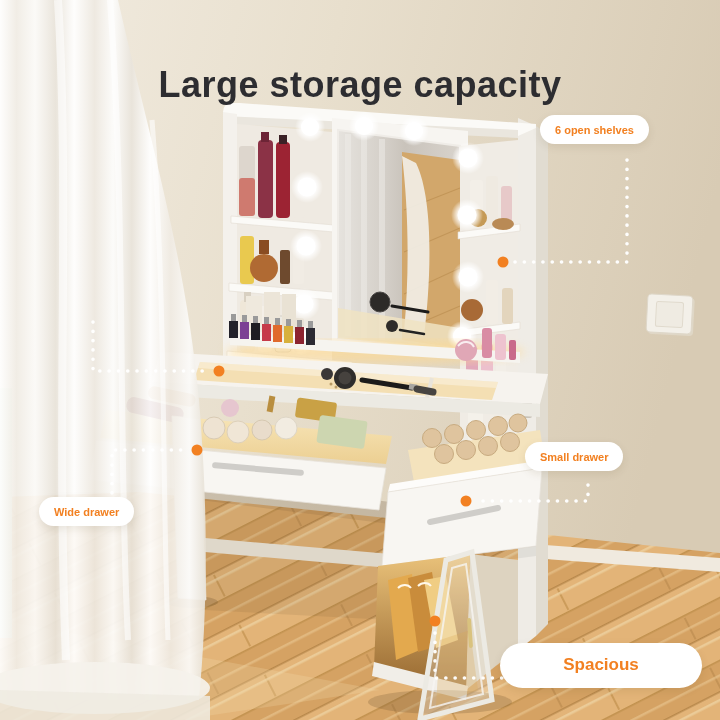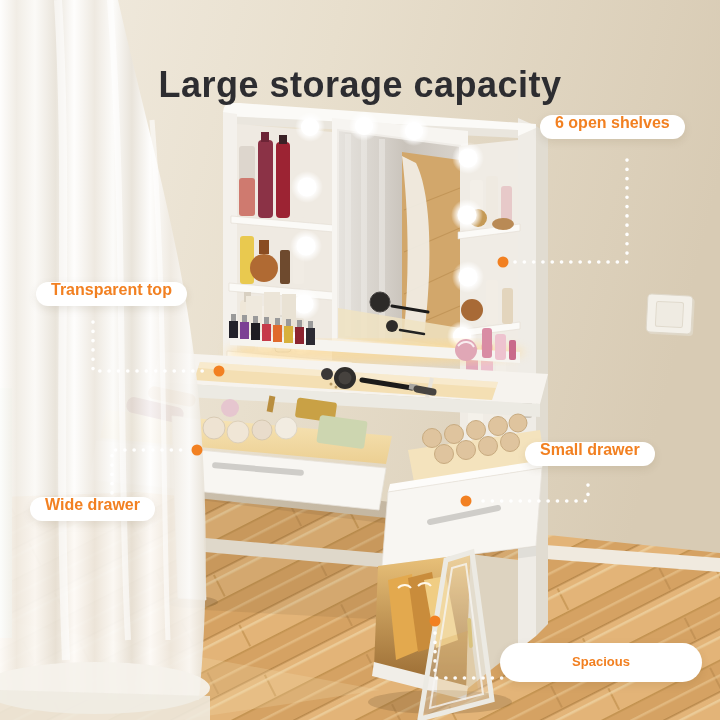--- a/index.html
+++ b/index.html
@@ -15,35 +15,35 @@
     color:var(--color-title_text,#2d2d31);z-index:5;
   }
   .connectors{position:absolute;left:0;top:0;z-index:6;}
   .connectors polyline{
     fill:none;stroke:#ffffff;stroke-width:3.6;stroke-linecap:round;
     stroke-dasharray:0.1 9.2;opacity:.97;
   }
   .accent-dot{fill:var(--color-accent,#f28021);}
   .pill{
     position:absolute;z-index:7;background:var(--color-label_bg,#fff);
-    color:var(--color-accent,#f28021);font-weight:700;font-size:16px;
-    line-height:1;padding:0 15px 8px;border-radius:999px;white-space:nowrap;
+    color:var(--color-accent,#f28021);font-weight:700;font-size:11px;
+    line-height:1;padding:10px 15px 8px;border-radius:999px;white-space:nowrap;
     box-shadow:0 3px 8px rgba(80,55,20,.10);
   }
   .blob{
     position:absolute;z-index:7;background:var(--color-label_bg,#fff);
-    color:var(--color-accent,#f28021);font-weight:700;font-size:13px;
+    color:var(--color-accent,#f28021);font-weight:700;font-size:17px;
     line-height:1.5;text-align:center;border-radius:34px;
     padding:9px 12px 10px;width:178px;box-shadow:0 3px 8px rgba(80,55,20,.10);
   }
   .blob span{display:block;}
   .p-shelves{left:540px;top:115px;}
   .p-top{left:36px;top:282px;}
   .p-small{left:525px;top:442px;}
-  .p-wide{left:30px;top:497px;}
+  .p-wide{left:39px;top:497px;}
   .p-cab{left:500px;top:643px;}
 </style>
 </head>
 <body>
 
 <div class="stage">
 
   <svg class="scene" width="720" height="720" viewBox="0 0 720 720">
     <defs>
       <linearGradient id="wallG" x1="0" y1="0" x2="1" y2="0.25">
@@ -394,19 +394,18 @@
     </g>
     <g>
       <polyline points="435,633 435,678 502,678"></polyline>
         <circle class="accent-dot" cx="435" cy="621" r="5.5"></circle>
     </g>
   </svg>
 
   <h1 class="title">Large storage capacity</h1>
 
   <div class="pill p-shelves">6 open shelves</div>
-  <div class="pill p-top">Transparent top</div>
   <div class="pill p-small">Small drawer</div>
   <div class="pill p-wide">Wide drawer</div>
   <div class="blob p-cab">
     <span>Spacious</span>
   </div>
 </div>
 
 </body></html>

